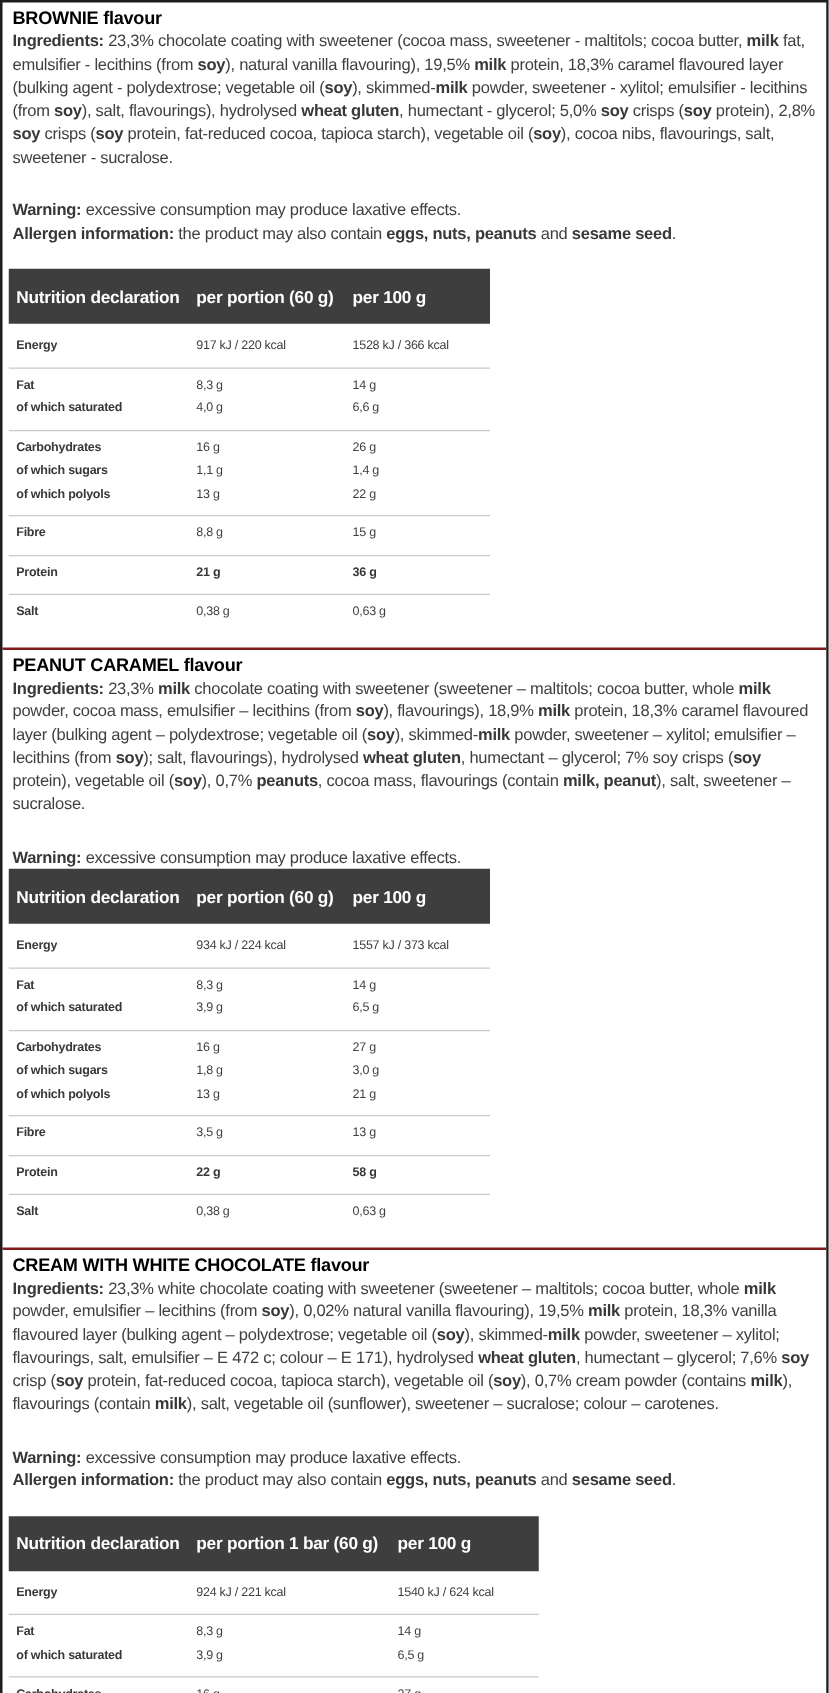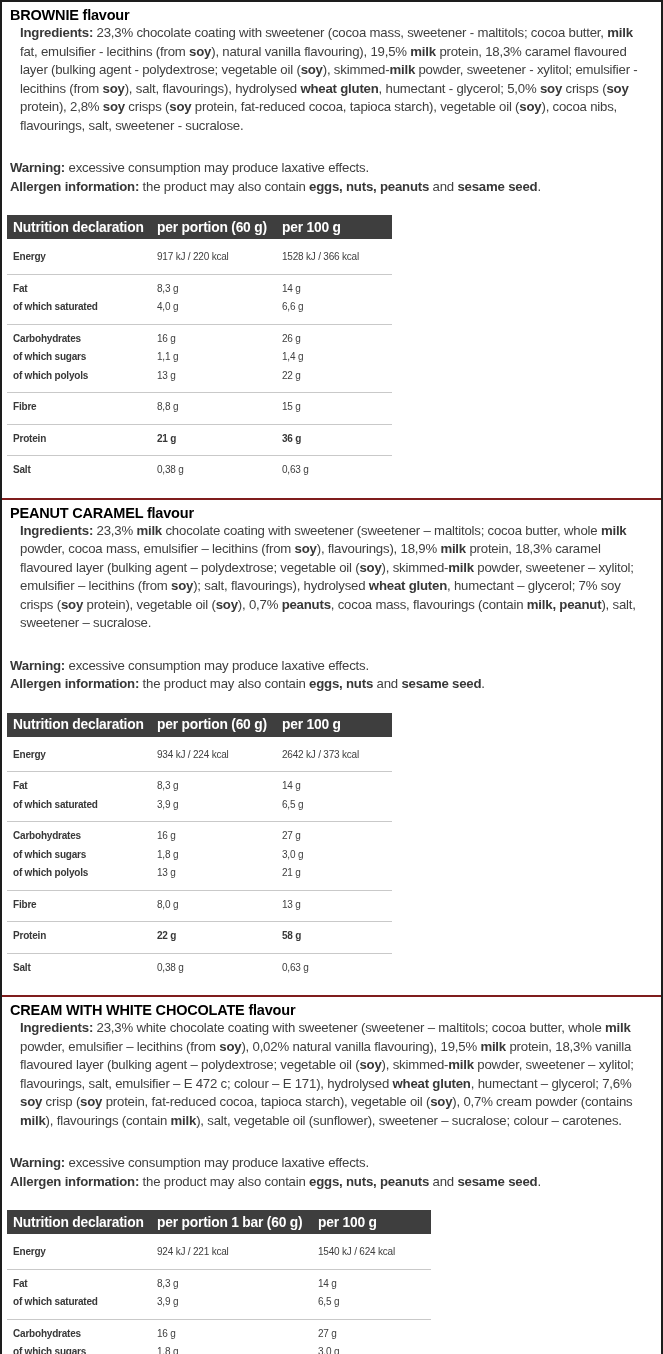--- a/index.html
+++ b/index.html
@@ -28,33 +28,33 @@
     margin: 2px 0 1px 0;
     letter-spacing: -0.2px;
   }
   .rich {
     font-size: 13.2px;
     line-height: 18.5px;
     letter-spacing: -0.2px;
     margin: 0;
   }
   .rich b { color: #383838; }
-  p.ing { margin: 0 0 24px 10px; }
+  p.ing { margin: 0 0 24px 0; }
   p.warn { margin: 0; }
   p.allergen { margin: 0 0 19px 0; }
   .ntable { margin-left: -3px; }
   .thead {
     display: grid;
     align-items: center;
     background: #3e3e3e;
     color: #ffffff;
     font-weight: bold;
     font-size: 13.8px;
     letter-spacing: -0.2px;
-    height: 24px;
+    height: 44px;
     margin-bottom: 4px;
   }
   .thead span:first-child { padding-left: 6px; }
   .table-a { width: 385px; }
   .table-a .thead, .table-a .trow { grid-template-columns: 150px 125px auto; }
   .table-b { width: 424px; }
   .table-b .thead, .table-b .trow { grid-template-columns: 150px 161px auto; }
   .trow {
     display: grid;
     font-size: 10px;
@@ -143,33 +143,32 @@
             </div>
           </div>
         </div>
     </div>
   </section>
 
   <section class="flavour">
     <h2 class="title">PEANUT CARAMEL flavour</h2>
     <p class="rich ing"><b>Ingredients: </b><span>23,3% </span><b>milk</b><span> chocolate coating with sweetener (sweetener – maltitols; cocoa butter, whole </span><b>milk</b><span> powder, cocoa mass, emulsifier – lecithins (from </span><b>soy</b><span>), flavourings), 18,9% </span><b>milk</b><span> protein, 18,3% caramel flavoured layer (bulking agent – polydextrose; vegetable oil (</span><b>soy</b><span>), skimmed-</span><b>milk</b><span> powder, sweetener – xylitol; emulsifier – lecithins (from </span><b>soy</b><span>); salt, flavourings), hydrolysed </span><b>wheat gluten</b><span>, humectant – glycerol; 7% soy crisps (</span><b>soy</b><span> protein), vegetable oil (</span><b>soy</b><span>), 0,7% </span><b>peanuts</b><span>, cocoa mass, flavourings (contain </span><b>milk, peanut</b><span>), salt, sweetener – sucralose.</span></p>
     <p class="rich warn"><b>Warning: </b><span>excessive consumption may produce laxative effects.</span></p>
-    <p class="rich allergen"><b>Allergen information: </b><span>the product may also contain </span><b>eggs, nuts</b><span> and </span><b>sesame seed</b><span>.</span></p>
     <div class="ntable table-a">
       <div class="thead">
         <span>Nutrition declaration</span>
         <span>per portion (60 g)</span>
         <span>per 100 g</span>
       </div>
       <div class="tbody">
           <div class="tgroup">
             <div class="trow">
               <span class="tlabel">Energy</span>
               <span class="tval">934 kJ / 224 kcal</span>
-              <span class="tval">2642 kJ / 373 kcal</span>
+              <span class="tval">1557 kJ / 373 kcal</span>
             </div>
           </div>
           <div class="tgroup">
             <div class="trow">
               <span class="tlabel">Fat</span>
               <span class="tval">8,3 g</span>
               <span class="tval">14 g</span>
             </div>
             <div class="trow">
               <span class="tlabel">of which saturated</span>
@@ -190,21 +189,21 @@
             </div>
             <div class="trow">
               <span class="tlabel">of which polyols</span>
               <span class="tval">13 g</span>
               <span class="tval">21 g</span>
             </div>
           </div>
           <div class="tgroup">
             <div class="trow">
               <span class="tlabel">Fibre</span>
-              <span class="tval">8,0 g</span>
+              <span class="tval">3,5 g</span>
               <span class="tval">13 g</span>
             </div>
           </div>
           <div class="tgroup">
             <div class="trow boldvals">
               <span class="tlabel">Protein</span>
               <span class="tval">22 g</span>
               <span class="tval">58 g</span>
             </div>
           </div>

